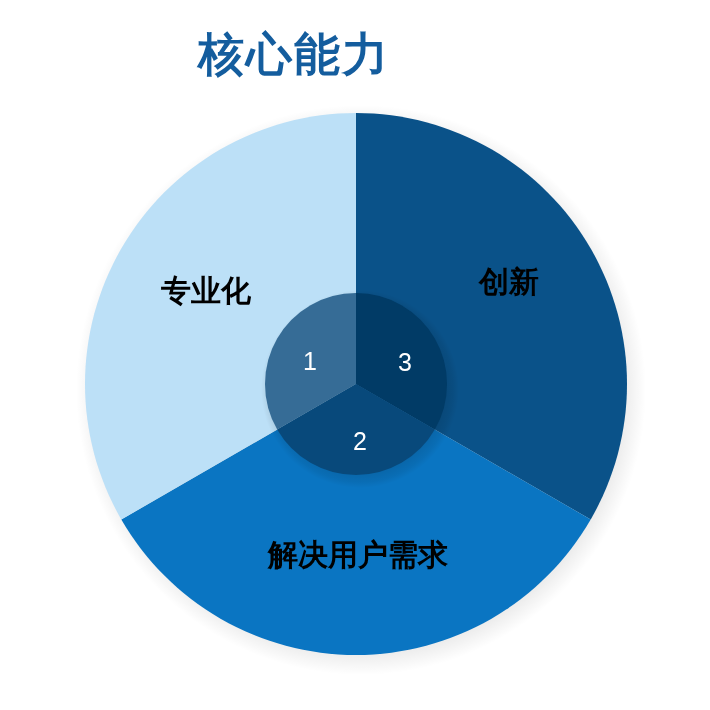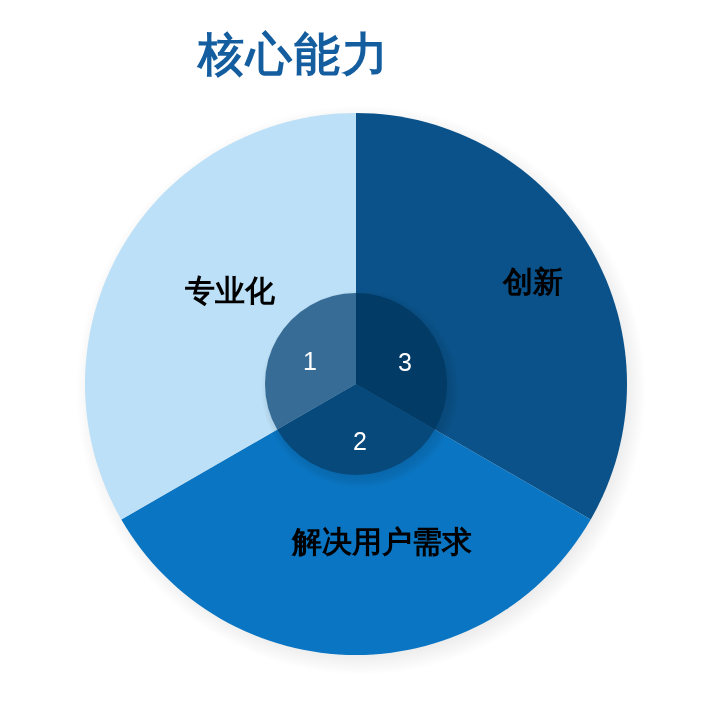--- a/index.html
+++ b/index.html
@@ -38,21 +38,20 @@
   }
 
   .ring-label {
     position: absolute;
     font-size: 30px;
     font-weight: bold;
     color: #000000;
     white-space: nowrap;
     transform: translate(-50%, -50%);
     user-select: none;
-    margin-left: 24px;
   }
 
   .center-label {
     position: absolute;
     font-size: 25px;
     font-weight: normal;
     color: #ffffff;
     white-space: nowrap;
     transform: translate(-50%, -50%);
     user-select: none;
@@ -91,20 +90,20 @@
       <path d="M 356 384 L 356.00 293.00 A 91 91 0 0 1 434.81 429.50 Z" fill="#013B66"></path>
       <path d="M 356 384 L 434.81 429.50 A 91 91 0 0 1 277.19 429.50 Z" fill="#08497B"></path>
       <path d="M 356 384 L 277.19 429.50 A 91 91 0 0 1 356.00 293.00 Z" fill="#366C96"></path>
     </g>
 </svg>
 
 <div id="chart-title">核心能力</div>
 
 <div id="outer-label-layer">
     <div class="ring-label" style="left: 509px; top: 282px;">创新</div>
-    <div class="ring-label" style="left: 358px; top: 542px; font-family: Liberation Mono, monospace;">解决用户需求</div>
+    <div class="ring-label" style="left: 358px; top: 555px; font-family: Liberation Mono, monospace;">解决用户需求</div>
     <div class="ring-label" style="left: 206px; top: 291px;">专业化</div>
   </div>
 <div id="inner-label-layer">
     <div class="center-label" style="left: 405px; top: 362px;">3</div>
     <div class="center-label" style="left: 360px; top: 441px;">2</div>
     <div class="center-label" style="left: 310px; top: 361px;">1</div>
   </div>
 
 </body></html>

